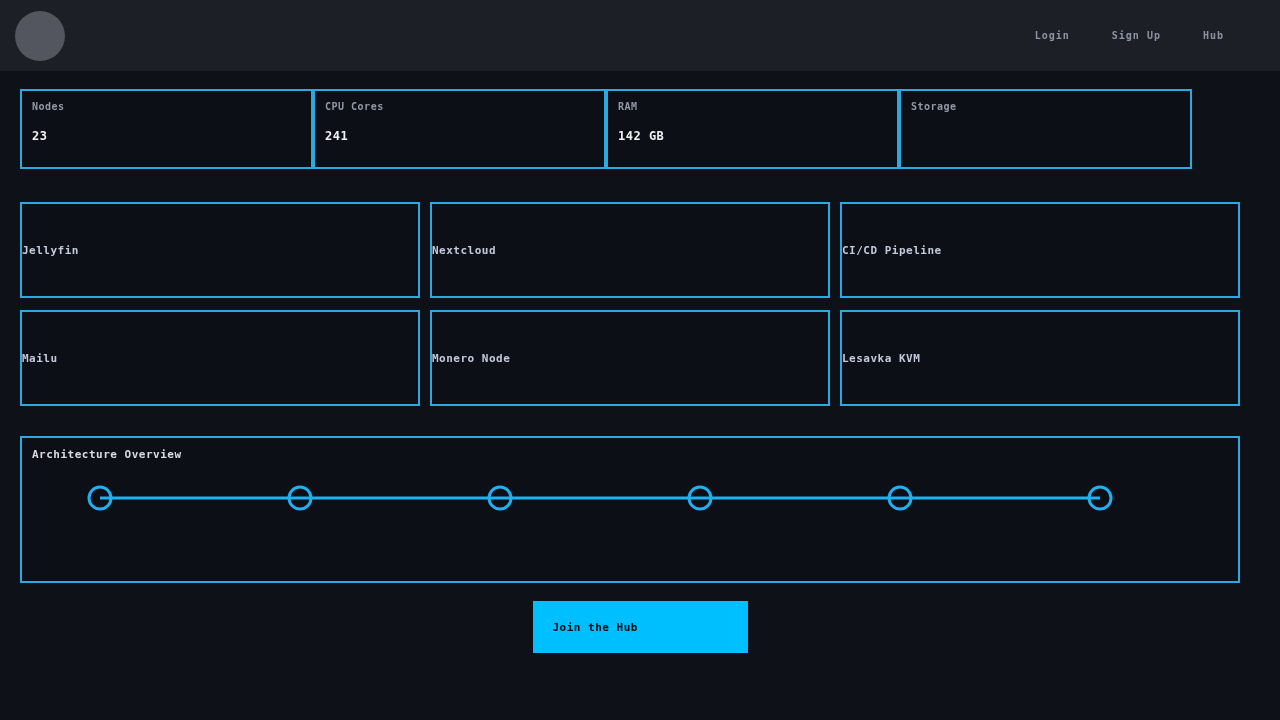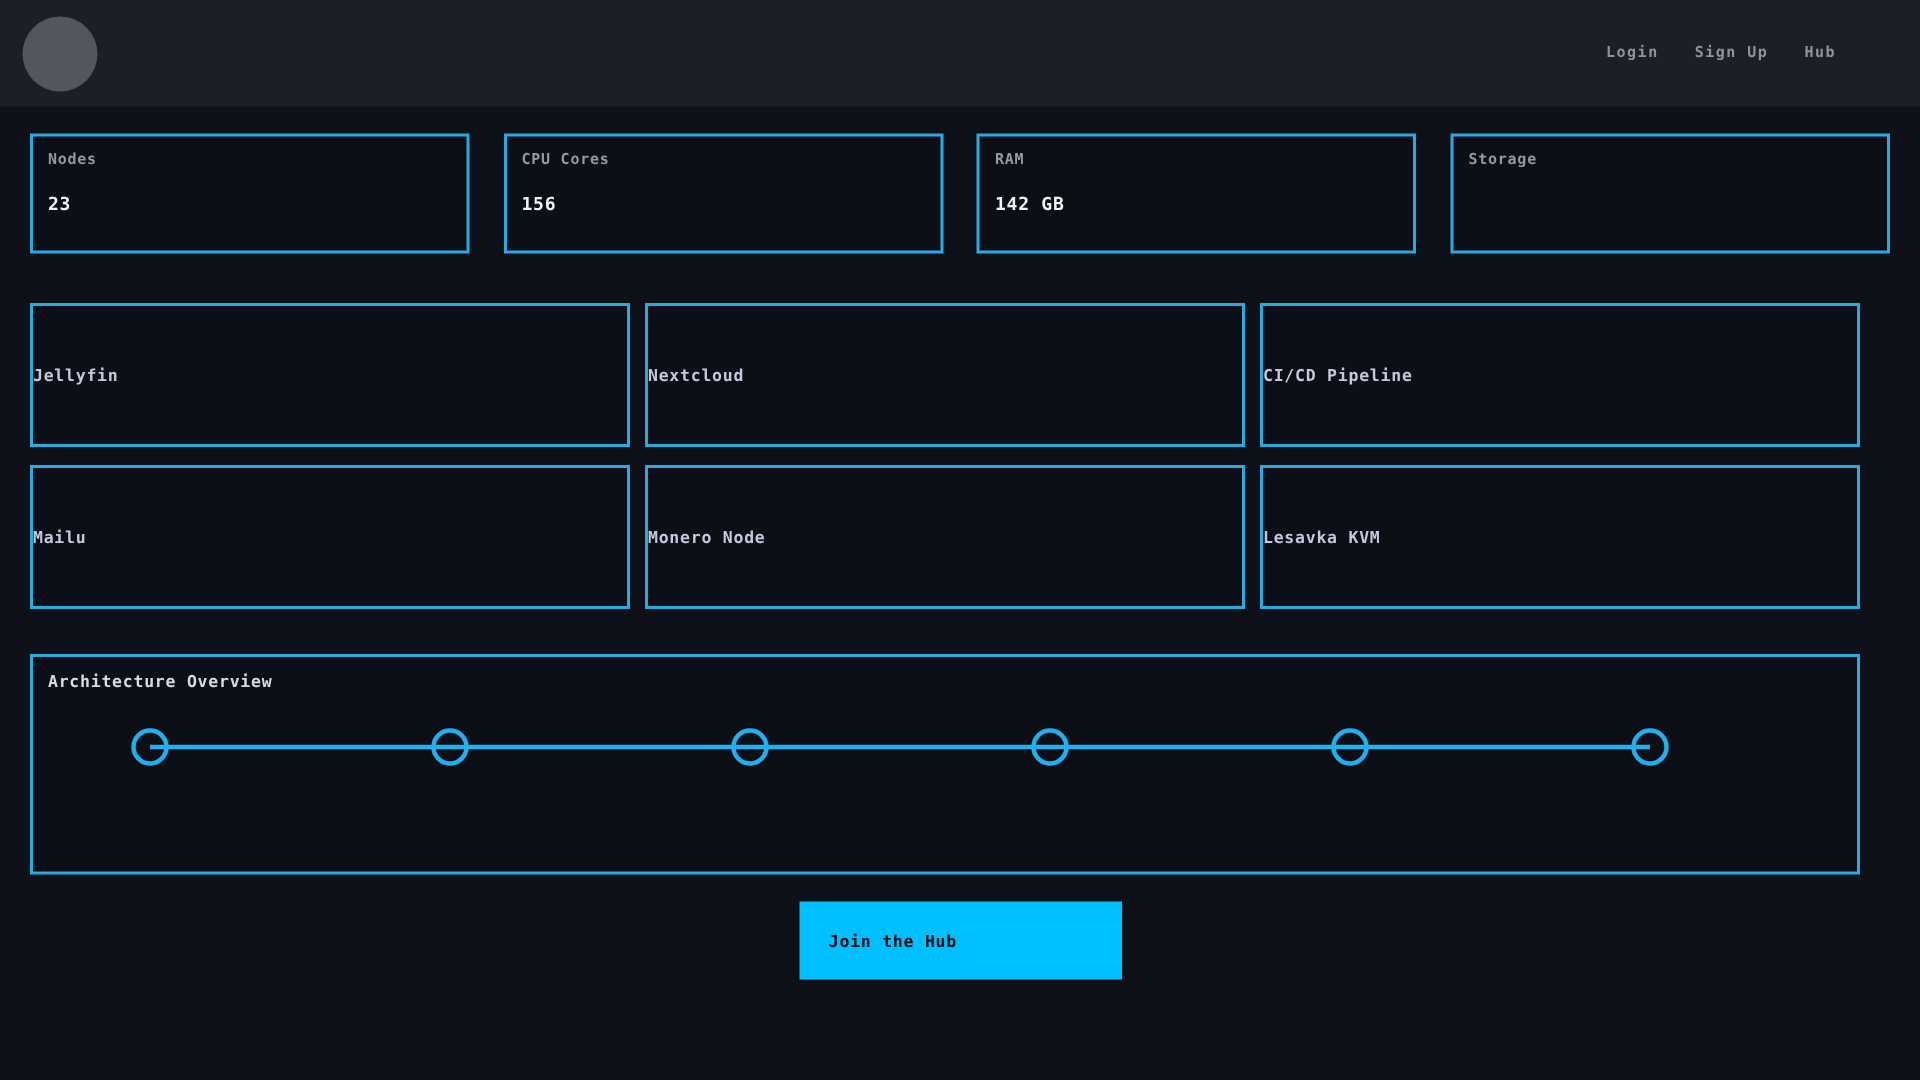--- a/index.html
+++ b/index.html
@@ -17,39 +17,39 @@
     display: flex;
     align-items: center;
     justify-content: space-between;
     padding: 0 56px 0 15px;
   }
   .avatar {
     width: 50px; height: 50px;
     border-radius: 50%;
     background: #54565f;
   }
-  .nav-links { display: flex; gap: 24px; align-items: center; }
+  .nav-links { display: flex; gap: 42px; align-items: center; }
   .nav-link {
     color: #8f92a0;
     font-size: 10px;
     letter-spacing: 1px;
     text-decoration: none;
     cursor: pointer;
   }
 
   
   .content { padding: 18px 20px 0 20px; }
 
   .card {
     border: 2px solid #29abe2;
     background: #0d0f16;
   }
 
   
-  .stats-row { display: flex; gap: 0; justify-content: space-between; }
+  .stats-row { display: flex; gap: 0; }
   .stat-card {
     width: 293px; height: 80px;
     padding: 10px;
   }
   .stat-label {
     color: #9298a5;
     font-size: 10px;
     letter-spacing: 0.5px;
   }
   .stat-value {
@@ -126,21 +126,21 @@
 
 <main class="content">
 
   <section class="stats-row">
     <div class="card stat-card">
       <div class="stat-label">Nodes</div>
       <div class="stat-value">23</div>
     </div>
     <div class="card stat-card">
       <div class="stat-label">CPU Cores</div>
-      <div class="stat-value">156</div>
+      <div class="stat-value">241</div>
     </div>
     <div class="card stat-card">
       <div class="stat-label">RAM</div>
       <div class="stat-value">142 GB</div>
     </div>
     <div class="card stat-card">
       <div class="stat-label">Storage</div>
     </div>
   </section>
 

